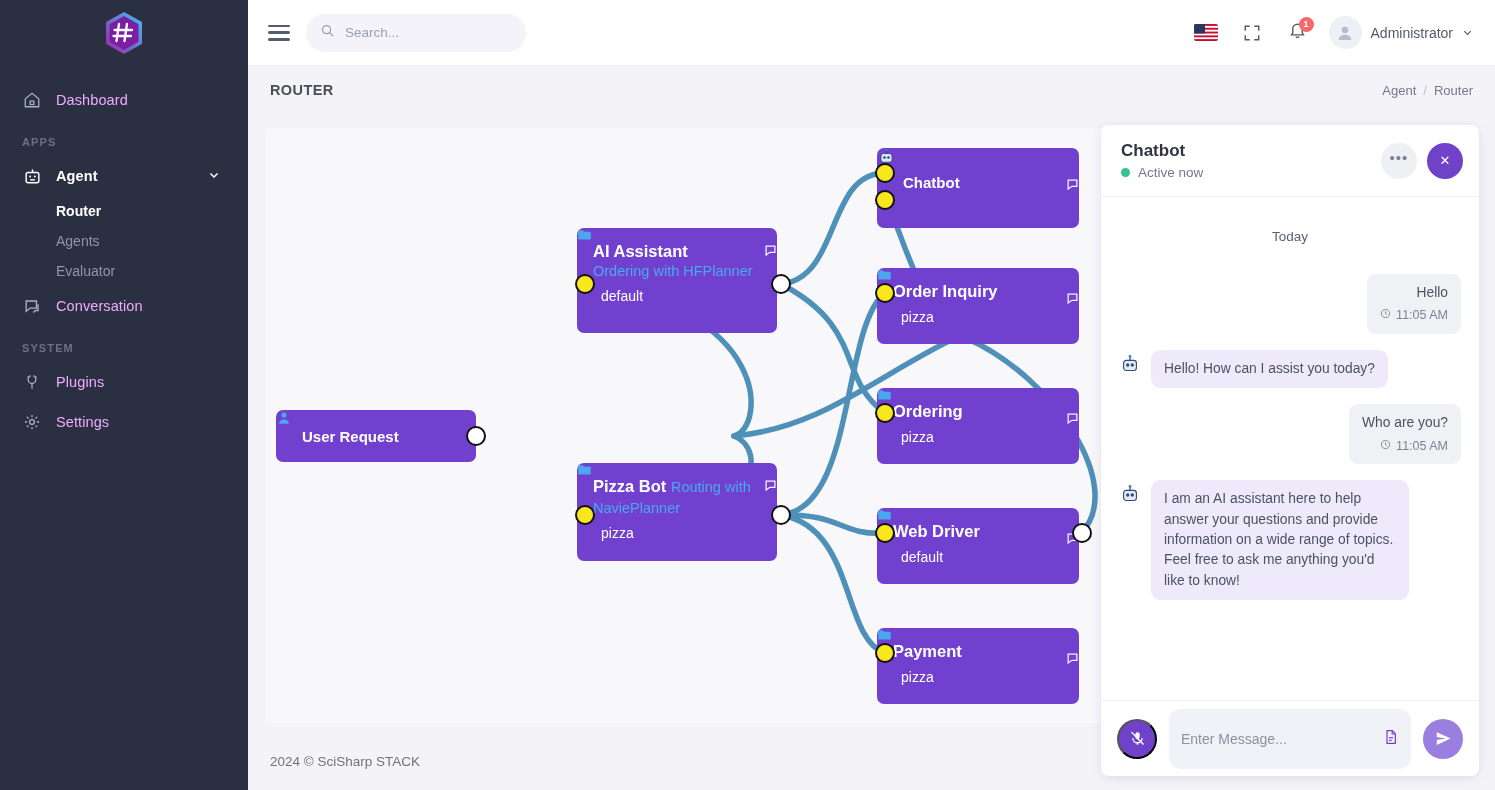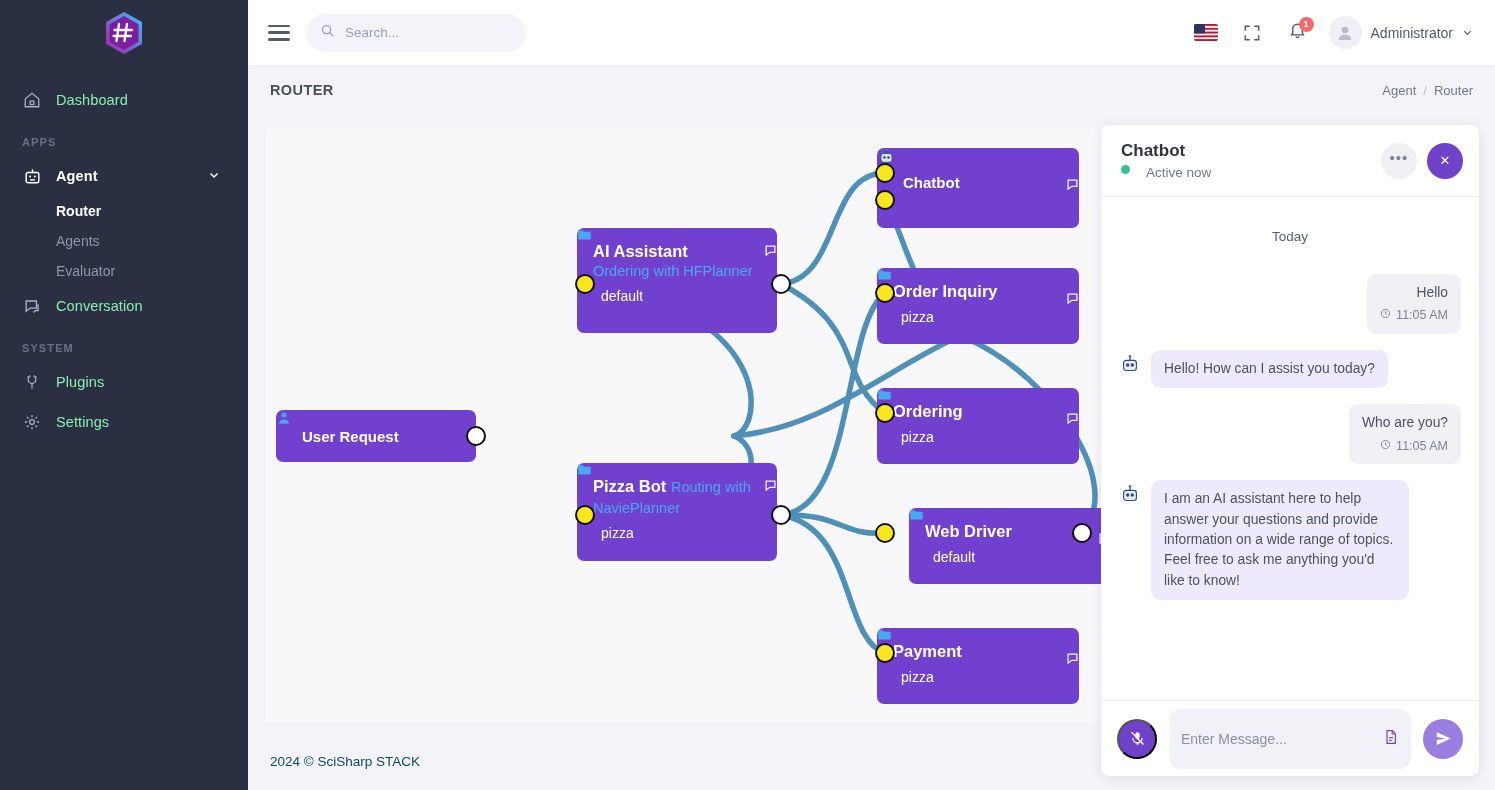--- a/index.html
+++ b/index.html
@@ -16,21 +16,21 @@
     position:relative; z-index:5;
   }
   .brand{ height:66px; display:flex; align-items:center; justify-content:center; }
   .logo-hex{
     width:42px; height:46px; position:relative; display:flex;
     align-items:center; justify-content:center;
   }
   .nav{ padding-top:14px; }
   .nav-item{
     display:flex; align-items:center; gap:14px;
-    padding:10px 0 10px 22px; color:#86efac; font-size:14.5px;
+    padding:10px 0 10px 22px; color:#f0abfc; font-size:14.5px;
     cursor:pointer; letter-spacing:.1px;
   }
   .nav-item .ic{ width:20px; height:20px; display:flex; align-items:center; justify-content:center; flex:0 0 20px;}
   .nav-item.active{ color:#fff; font-weight:bold; }
   .nav-item .chev{ margin-left:auto; margin-right:28px; }
   .nav-title{
     color:#6a7187; font-size:11px; letter-spacing:1.1px;
     padding:16px 0 8px 22px; font-weight:bold;
   }
   .sub-item{
@@ -100,35 +100,35 @@
   .port{
     position:absolute; width:20px; height:20px; border-radius:50%;
     border:2px solid #111; box-sizing:border-box;
   }
   .port.yellow{ background:#f9e71e; }
   .port.white{ background:#ffffff; }
 
   .footer{
     position:absolute; left:0; bottom:0; width:100%; height:58px;
     display:flex; align-items:center; padding-left:22px;
-    color:#0c4a6e; font-size:13.5px; background:#f4f4f8;
+    color:#737373; font-size:13.5px; background:#f4f4f8;
   }
 
   
   .chat{
     position:absolute; right:16px; top:125px; width:378px; height:651px;
     background:#fff; border-radius:8px; box-shadow:0 2px 12px rgba(60,70,110,.13);
     display:flex; flex-direction:column; overflow:hidden;
   }
   .chat-head{
     height:72px; display:flex; align-items:center; padding:0 16px 0 20px;
     border-bottom:1px solid #eef0f4;
   }
   .chat-name{ font-size:17px; color:#2f3542; font-weight:bold; }
-  .chat-status{ display:flex; gap:16px; margin-top:4px; font-size:13.5px; color:#74788d;}
+  .chat-status{ display:flex; align-items:center; gap:8px; margin-top:4px; font-size:13.5px; color:#74788d;}
   .dot-green{ width:9px; height:9px; border-radius:50%; background:#34c38f; display:block;}
   .chat-actions{ margin-left:auto; display:flex; gap:10px; align-items:center;}
   .rbtn{
     width:36px; height:36px; border-radius:50%; display:flex;
     align-items:center; justify-content:center; cursor:pointer; border:none;
   }
   .rbtn.grey{ background:#eef0f4; color:#7a8194; font-size:15px; letter-spacing:1px; padding-bottom:6px;}
   .rbtn.purple{ background:#6f42c9; color:#fff; font-size:13px; }
   .chat-body{ flex:1; padding:14px 18px 8px; overflow:hidden; }
   .daysep{ display:flex; align-items:center; gap:14px; margin:4px 0 16px;flex-direction:column;}
@@ -472,21 +472,21 @@
           <span>pizza</span>
         </div>
         <span class="chat-ic" style="top:24px;">
           <svg width="15" height="14" viewBox="0 0 24 22" fill="none" stroke="#fff" stroke-width="2">
               <path d="M5 3h14v10h-8l-6 4.5z"></path>
             </svg>
         </span>
       </div>
       <div class="port yellow" style="left:609px; top:275px;"></div>
 
-      <div class="node" style="left:611px; top:380px; width:202px; height:76px;margin-left:32px;">
+      <div class="node" style="left:611px; top:380px; width:202px; height:76px;">
         <div class="node-title">Web Driver</div>
         <div class="tagrow">
           <span>
             <svg width="15" height="13" viewBox="0 0 24 20" fill="#4aa8f0">
                 <path d="M2 3h7l2.2 2.6H22V17a1 1 0 0 1-1 1H3a1 1 0 0 1-1-1z"></path>
               </svg>
           </span>
           <span>default</span>
         </div>
         <span class="chat-ic" style="top:24px;">

